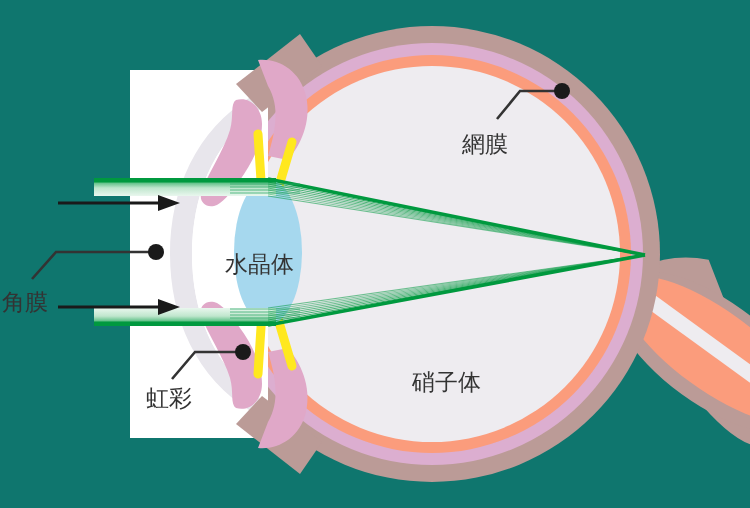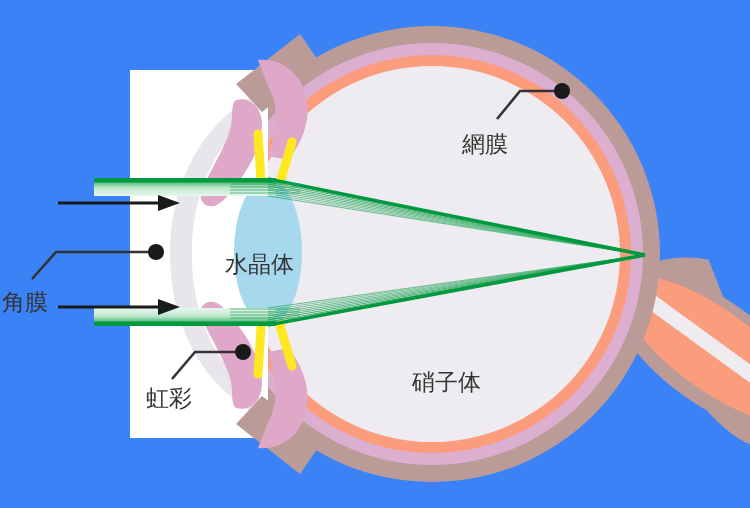--- a/index.html
+++ b/index.html
@@ -1,18 +1,18 @@
 <!DOCTYPE html>
 <html><head>
 <meta charset="utf-8">
 <style>
   html,body{margin:0;padding:0;background:#ffffff;}
   body{width:750px;height:508px;overflow:hidden;
        font-family:"Liberation Sans","DejaVu Sans",sans-serif;}
-  #stage{position:relative;width:750px;height:508px;background:#3b82f6;}
+  #stage{position:relative;width:750px;height:508px;background:#0f766e;}
   svg#eye{position:absolute;left:0;top:0;width:750px;height:508px;display:block;}
   .lbl{font-size:23px;fill:#333333;font-family:"Liberation Sans","DejaVu Sans",sans-serif;}
 </style>
 </head>
 <body>
 
 <div id="stage">
   <svg id="eye" viewBox="0 0 750 508">
     <defs>
       <clipPath id="globeClip">

